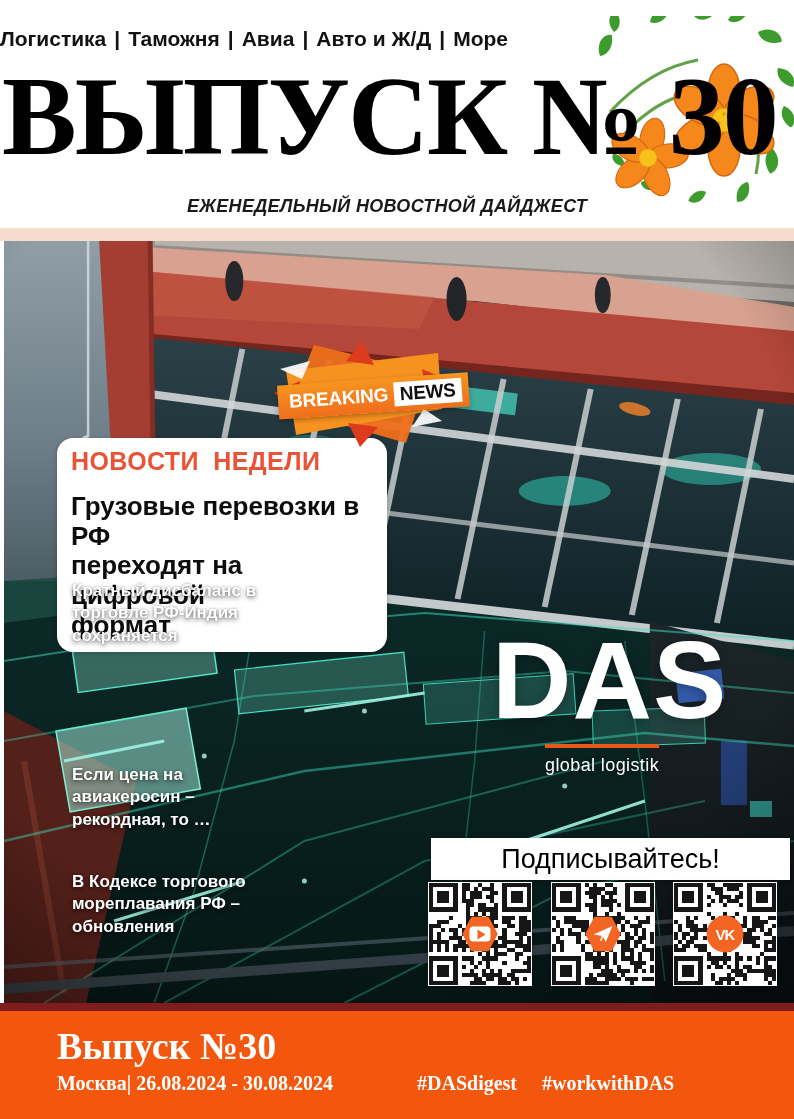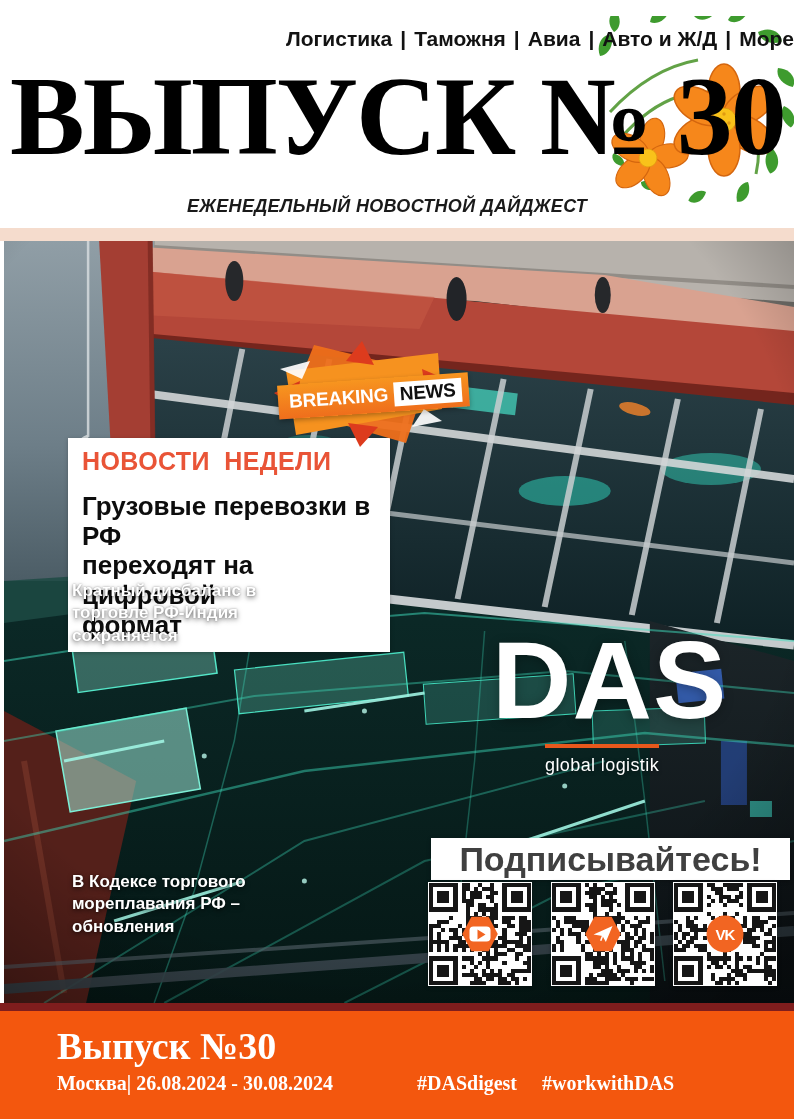--- a/index.html
+++ b/index.html
@@ -1,58 +1,58 @@
 <!DOCTYPE html>
 <html><head>
 <meta charset="utf-8">
 <style>
   html,body{margin:0;padding:0;background:#e9e9e9;}
   .page{position:relative;width:794px;height:1119px;background:#ffffff;overflow:hidden;
         font-family:"Liberation Sans",sans-serif;margin:0 auto;}
   
-  .nav{position:absolute;top:27px;left:0;right:0;text-align:right;font-size:21px;
+  .nav{position:absolute;top:27px;left:0;right:0;text-align:left;font-size:21px;
        font-weight:bold;color:#121212;z-index:2;white-space:nowrap;}
   .nav .sep{margin:0 8px;}
-  .masthead-title{position:absolute;top:60px;left:10px;width:784px;z-index:2;
+  .masthead-title{position:absolute;top:60px;left:2px;width:784px;z-index:2;
        font-family:"Liberation Serif",serif;font-weight:bold;font-size:112px;line-height:1;
        color:#000;white-space:nowrap;letter-spacing:-2px;}
   .masthead-subtitle{position:absolute;top:196px;left:156px;z-index:2;font-style:italic;
        font-weight:bold;font-size:18px;color:#1a1a1a;letter-spacing:.3px;margin-left:31px;}
   .flowers{position:absolute;top:16px;right:0;width:196px;height:188px;z-index:1;}
   
   .strip{position:absolute;top:228px;left:0;width:794px;height:13px;background:#f5dccd;}
   .photo{position:absolute;top:241px;left:4px;width:790px;height:762px;background:#0a211f;overflow:hidden;}
   .photo svg{position:absolute;inset:0;width:100%;height:100%;}
   
   .badge{position:absolute;left:274px;top:341px;width:178px;height:106px;z-index:5;}
   .badge svg{position:absolute;inset:0;width:100%;height:100%;}
   .badge-band{position:absolute;left:4px;top:38px;transform:rotate(-4deg);display:flex;align-items:center;
        background:linear-gradient(#F7951F,#EF6E1C);padding:5px 7px 5px 11px;box-shadow:0 2px 5px rgba(0,0,0,.3);}
   .badge-w1{color:#fff;font-weight:bold;font-size:19px;letter-spacing:-.3px;}
   .badge-w2{background:#fff;color:#101010;font-weight:bold;font-size:19px;padding:1px 6px;margin-left:6px;letter-spacing:-.3px;}
   
-  .news-box{position:absolute;left:68px;top:438px;width:304px;background:#fff;
-       padding:9px 4px 12px 14px;z-index:4;box-shadow:0 1px 4px rgba(0,0,0,.25);}
+  .news-box{position:absolute;left:57px;top:438px;width:304px;background:#fff;
+       padding:9px 12px 12px 14px;z-index:4;box-shadow:0 1px 4px rgba(0,0,0,.25);border-radius:16px;}
   .kicker{color:#E95437;font-size:25px;font-weight:bold;word-spacing:7px;letter-spacing:.4px;}
   .news-headline{color:#0d0d0d;font-size:26px;font-weight:bold;line-height:1.14;margin-top:16px;white-space:pre-line;}
   
   .hl{position:absolute;left:72px;color:#fff;font-size:17px;font-weight:bold;line-height:1.31;
       white-space:pre-line;z-index:4;text-shadow:0 2px 5px rgba(0,0,0,.55),0 0 2px rgba(0,0,0,.35);}
   .hl1{top:580px}.hl2{top:689px}.hl3{top:764px}.hl4{top:871px}
   
   .das{position:absolute;left:492px;top:577px;width:300px;height:170px;z-index:4;color:#fff;margin-top:48px;}
   .das-name{position:absolute;left:0;top:0;font-size:110px;font-weight:bold;line-height:1;
        letter-spacing:1px;text-shadow:0 2px 12px rgba(0,0,0,.3);}
   .das-line{position:absolute;left:53px;top:119px;width:114px;height:4px;background:#E8581C;}
   .das-tagline{position:absolute;left:53px;top:130px;font-size:18px;letter-spacing:.4px;
        text-shadow:0 1px 4px rgba(0,0,0,.4);}
   
   .sub-banner{position:absolute;left:431px;top:838px;width:359px;height:42px;background:#fff;z-index:4;
        display:flex;align-items:center;justify-content:center;box-shadow:0 1px 4px rgba(0,0,0,.3);}
-  .sub-label{font-size:34px;font-weight:bold;color:#404040;}
+  .sub-label{font-size:27px;font-weight:normal;color:#000000;}
   .qr-card{position:absolute;top:882px;width:104px;height:104px;background:#fff;padding:1px;
        box-sizing:border-box;z-index:4;box-shadow:0 1px 4px rgba(0,0,0,.3);}
   .qr1{left:428px}.qr2{left:551px}.qr3{left:673px}
   .qr-grid{width:100%;height:100%;}
   .qr-icon{position:absolute;left:50%;top:50%;width:37px;height:37px;transform:translate(-50%,-50%);
        background:#F26522;display:flex;align-items:center;justify-content:center;}
   .hex{clip-path:polygon(27% 3%,73% 3%,98% 50%,73% 97%,27% 97%,2% 50%);}
   .round{border-radius:50%;}
   .yt-inner{width:21px;height:15px;background:#fff;border-radius:4px;display:flex;align-items:center;justify-content:center;}
   .yt-tri{width:0;height:0;border-left:8px solid #F26522;border-top:5px solid transparent;border-bottom:5px solid transparent;margin-left:2px;}
@@ -261,20 +261,23 @@
   <div class="news-box">
     <div class="kicker">НОВОСТИ НЕДЕЛИ</div>
     <div class="news-headline">Грузовые перевозки в РФ
 переходят на цифровой
 формат</div>
   </div>
 
   <div class="hl hl1">Кратный дисбаланс в
 торговле РФ-Индия
 сохраняется</div>
+  <div class="hl hl3">Если цена на
+авиакеросин –
+рекордная, то …</div>
   <div class="hl hl4">В Кодексе торгового
 мореплавания РФ –
 обновления</div>
 
   <div class="das">
     <div class="das-name">DAS</div>
     <div class="das-line"></div>
     <div class="das-tagline">global logistik</div>
   </div>
 

